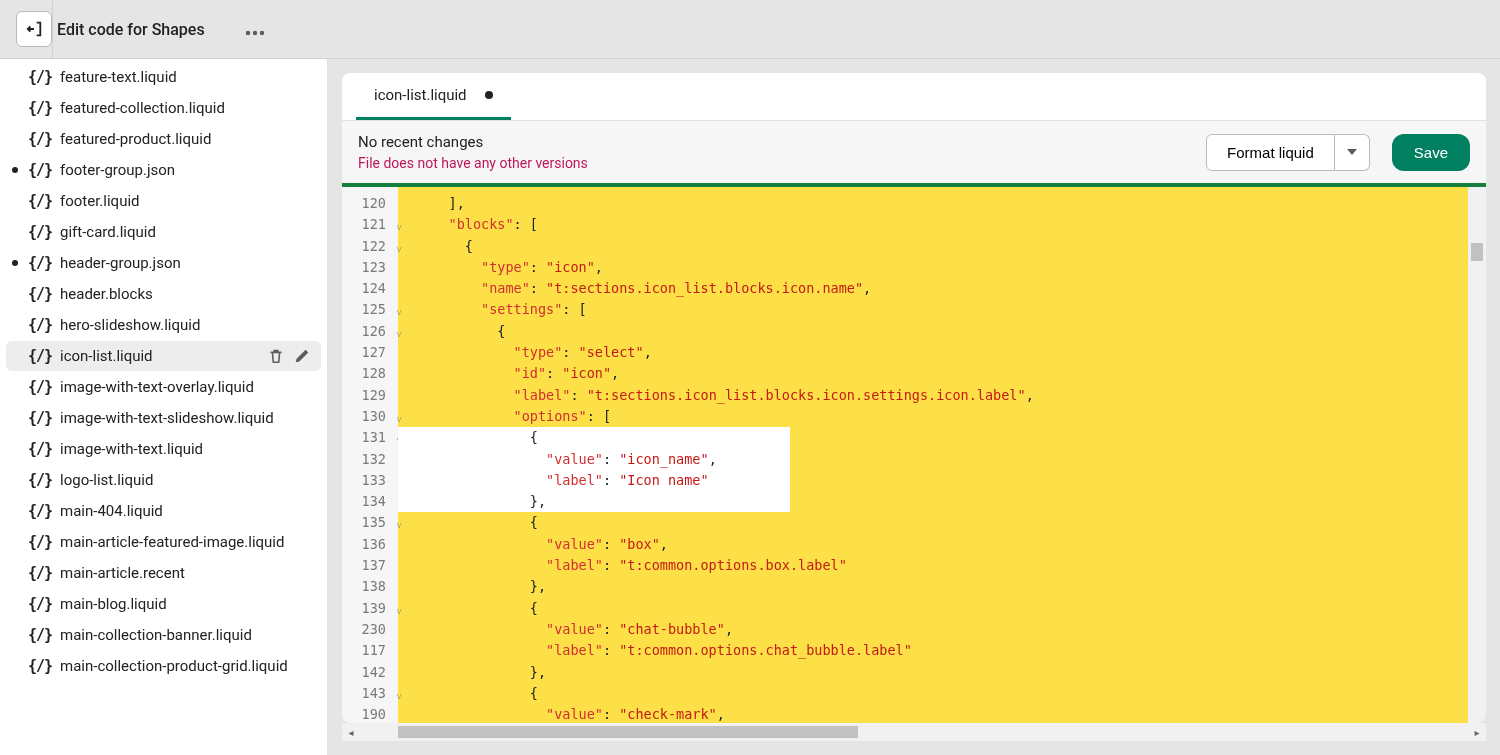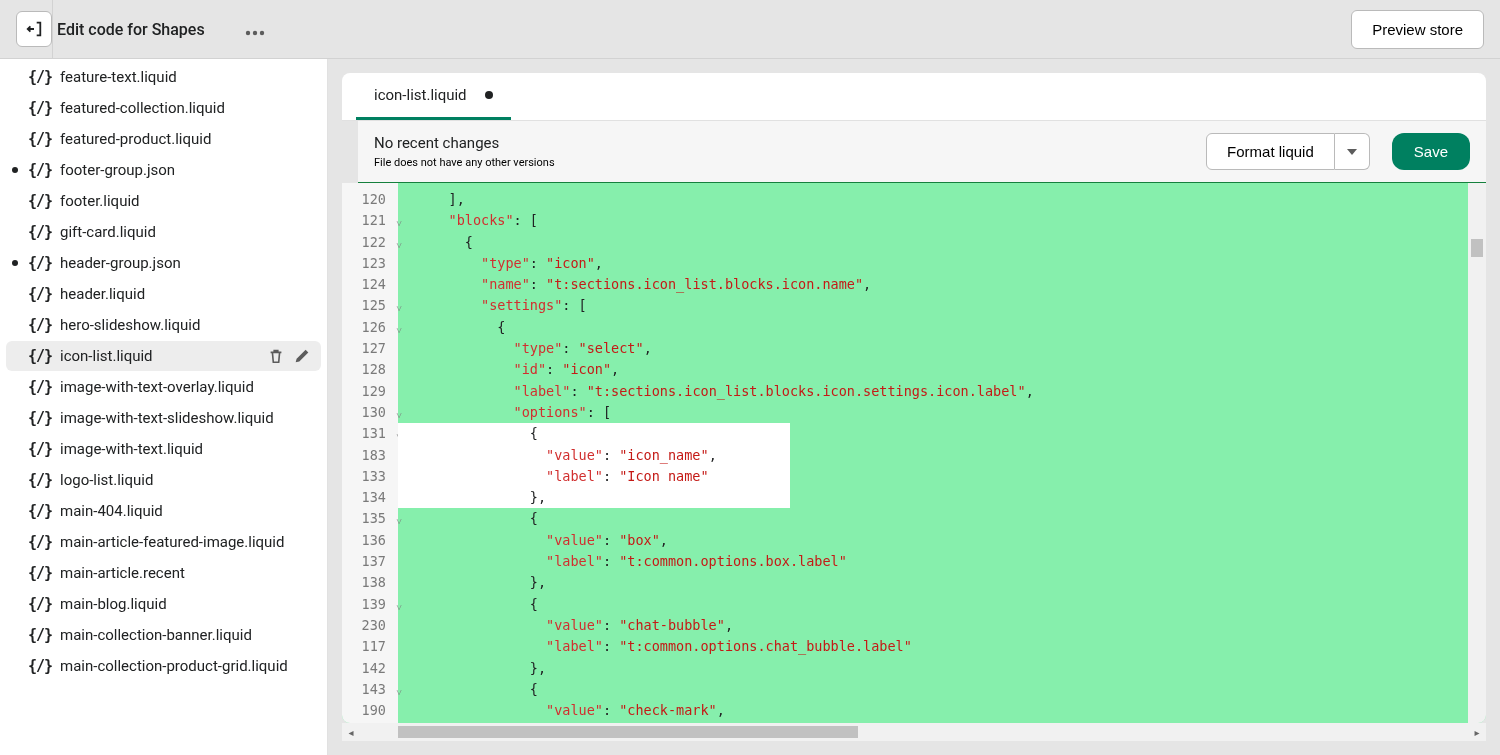--- a/index.html
+++ b/index.html
@@ -154,28 +154,27 @@
     cursor: pointer;
   }
   .tab-dot {
     width: 8px;
     height: 8px;
     border-radius: 50%;
     background: #202223;
   }
   .toolbar {
     background: #f6f6f6;
-    border-bottom: 1px solid #15803d;
+    border-bottom: 4px solid #15803d;
     padding: 12px 16px;
     display: flex;
     align-items: center;
-    margin-left: 16px;
   }
   .changes-info .line1 { font-size: 15px; color: #202223; }
-  .changes-info .line2 { font-size: 11px; color: #000000; margin-top: 4px; }
+  .changes-info .line2 { font-size: 14px; color: #be185d; margin-top: 4px; }
   .toolbar-actions {
     margin-left: auto;
     display: flex;
     gap: 22px;
   }
   .btn-group {
     display: flex;
   }
   .format-btn {
     padding: 9px 20px;
@@ -200,21 +199,21 @@
     background: #008060;
     color: #fff;
     border: none;
     border-radius: 12px;
     font-size: 15px;
     cursor: pointer;
   }
   
   .code-container {
     flex: 1;
-    background: #86efac;
+    background: #fde047;
     border-radius: 0 0 8px 8px;
     overflow: hidden;
     display: flex;
     position: relative;
   }
   .gutter {
     background: #f6f6f6;
     color: #7a7a7a;
     font-family: Consolas, Monaco, monospace;
     font-size: 13.5px;
@@ -313,21 +312,20 @@
   </button>
   <div class="divider-v"></div>
   <div class="top-title">Edit code for Shapes</div>
   <div class="dots-btn">
     <svg width="20" height="6" viewBox="0 0 20 6" fill="#5c5c5c">
       <circle cx="3" cy="3" r="2.2"></circle>
         <circle cx="10" cy="3" r="2.2"></circle>
         <circle cx="17" cy="3" r="2.2"></circle>
     </svg>
   </div>
-  <button class="preview-btn">Preview store</button>
 </div>
 
 <div class="main">
 
   <div class="sidebar">
     <div class="sidebar-inner" id="sidebar-inner">
         <div class="file-item">
           <span class="file-icon">{/}</span>
           <span>feature-text.liquid</span>
         </div>
@@ -352,21 +350,21 @@
           <span class="file-icon">{/}</span>
           <span>gift-card.liquid</span>
         </div>
         <div class="file-item modified">
           <span class="dot"></span>
           <span class="file-icon">{/}</span>
           <span>header-group.json</span>
         </div>
         <div class="file-item">
           <span class="file-icon">{/}</span>
-          <span>header.liquid</span>
+          <span>header.blocks</span>
         </div>
         <div class="file-item">
           <span class="file-icon">{/}</span>
           <span>hero-slideshow.liquid</span>
         </div>
         <div class="file-item active">
           <span class="file-icon">{/}</span>
           <span>icon-list.liquid</span>
           <span class="actions">
             <svg class="action-icon" viewBox="0 0 20 20" fill="none" stroke="#5c5c5c" stroke-width="1.8">
@@ -453,21 +451,21 @@
           <div class="gutter-line">122<span class="fold-marker">˅</span></div>
           <div class="gutter-line">123</div>
           <div class="gutter-line">124</div>
           <div class="gutter-line">125<span class="fold-marker">˅</span></div>
           <div class="gutter-line">126<span class="fold-marker">˅</span></div>
           <div class="gutter-line">127</div>
           <div class="gutter-line">128</div>
           <div class="gutter-line">129</div>
           <div class="gutter-line">130<span class="fold-marker">˅</span></div>
           <div class="gutter-line">131<span class="fold-marker">˅</span></div>
-          <div class="gutter-line">183</div>
+          <div class="gutter-line">132</div>
           <div class="gutter-line">133</div>
           <div class="gutter-line">134</div>
           <div class="gutter-line">135<span class="fold-marker">˅</span></div>
           <div class="gutter-line">136</div>
           <div class="gutter-line">137</div>
           <div class="gutter-line">138</div>
           <div class="gutter-line">139<span class="fold-marker">˅</span></div>
           <div class="gutter-line">230</div>
           <div class="gutter-line">117</div>
           <div class="gutter-line">142</div>

